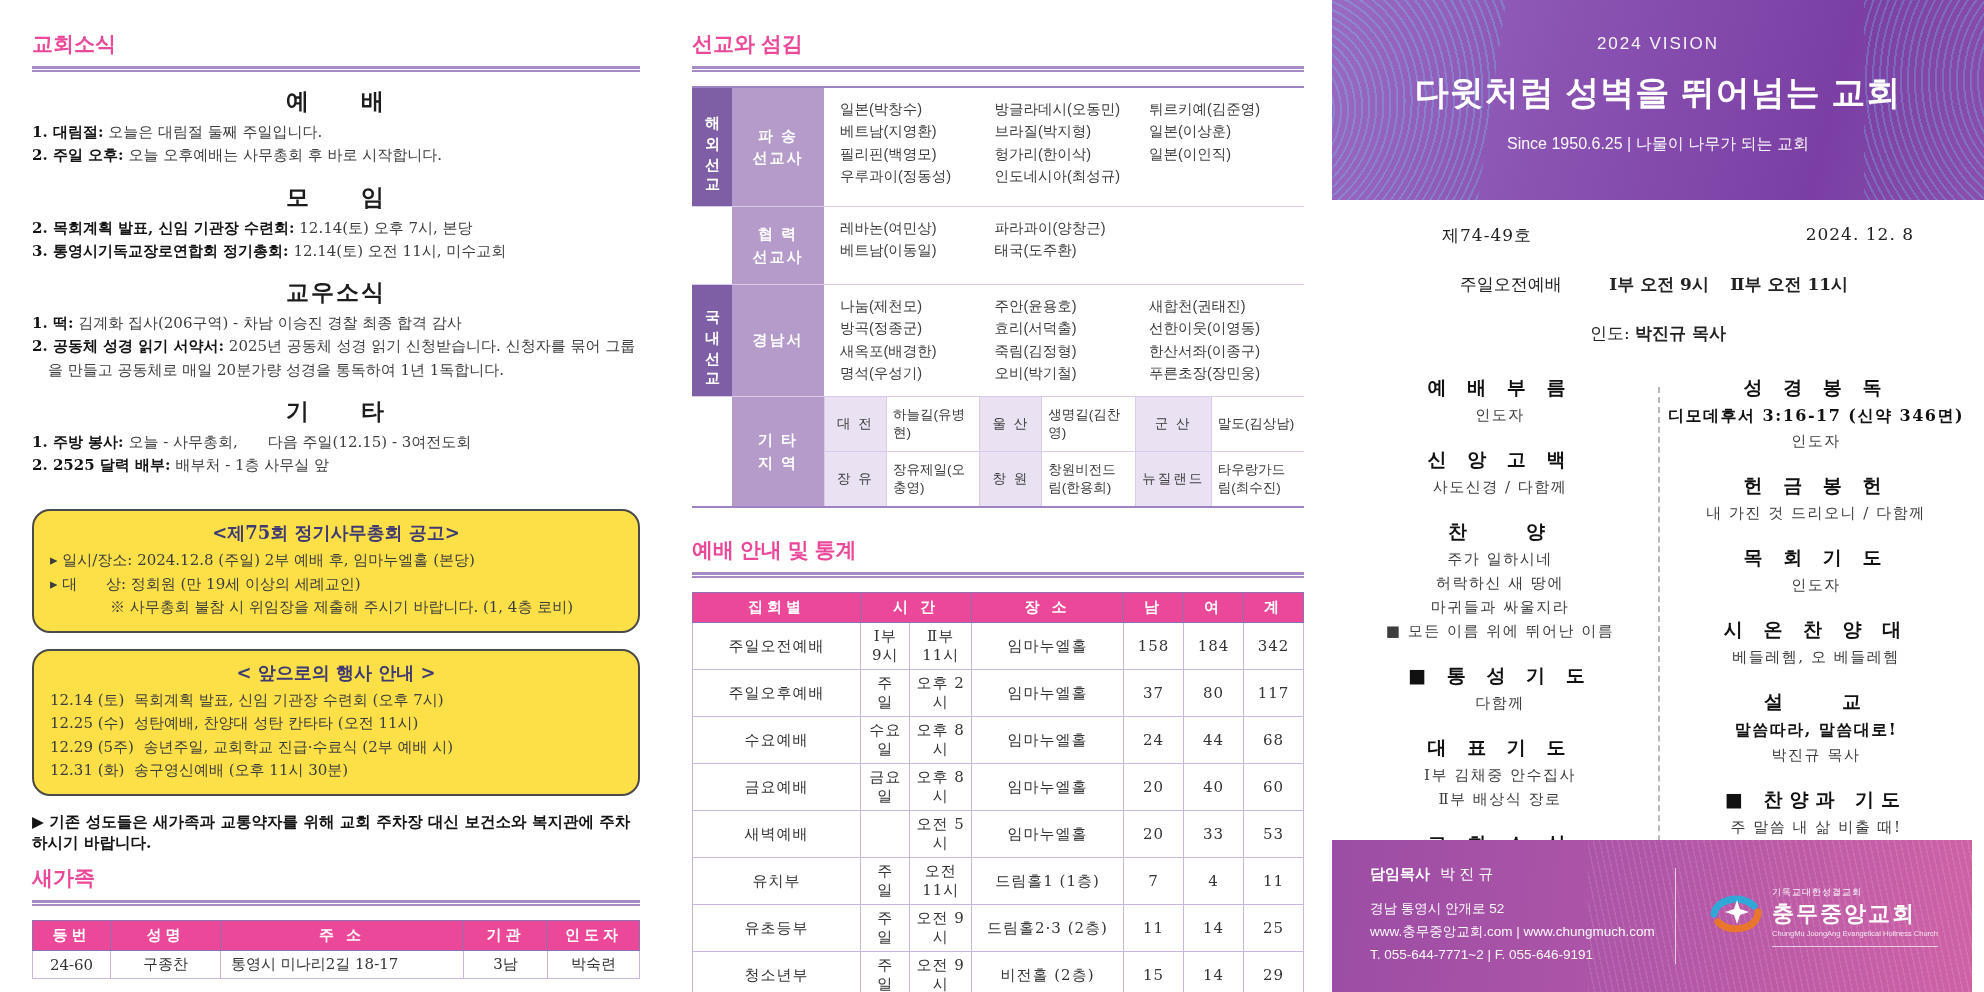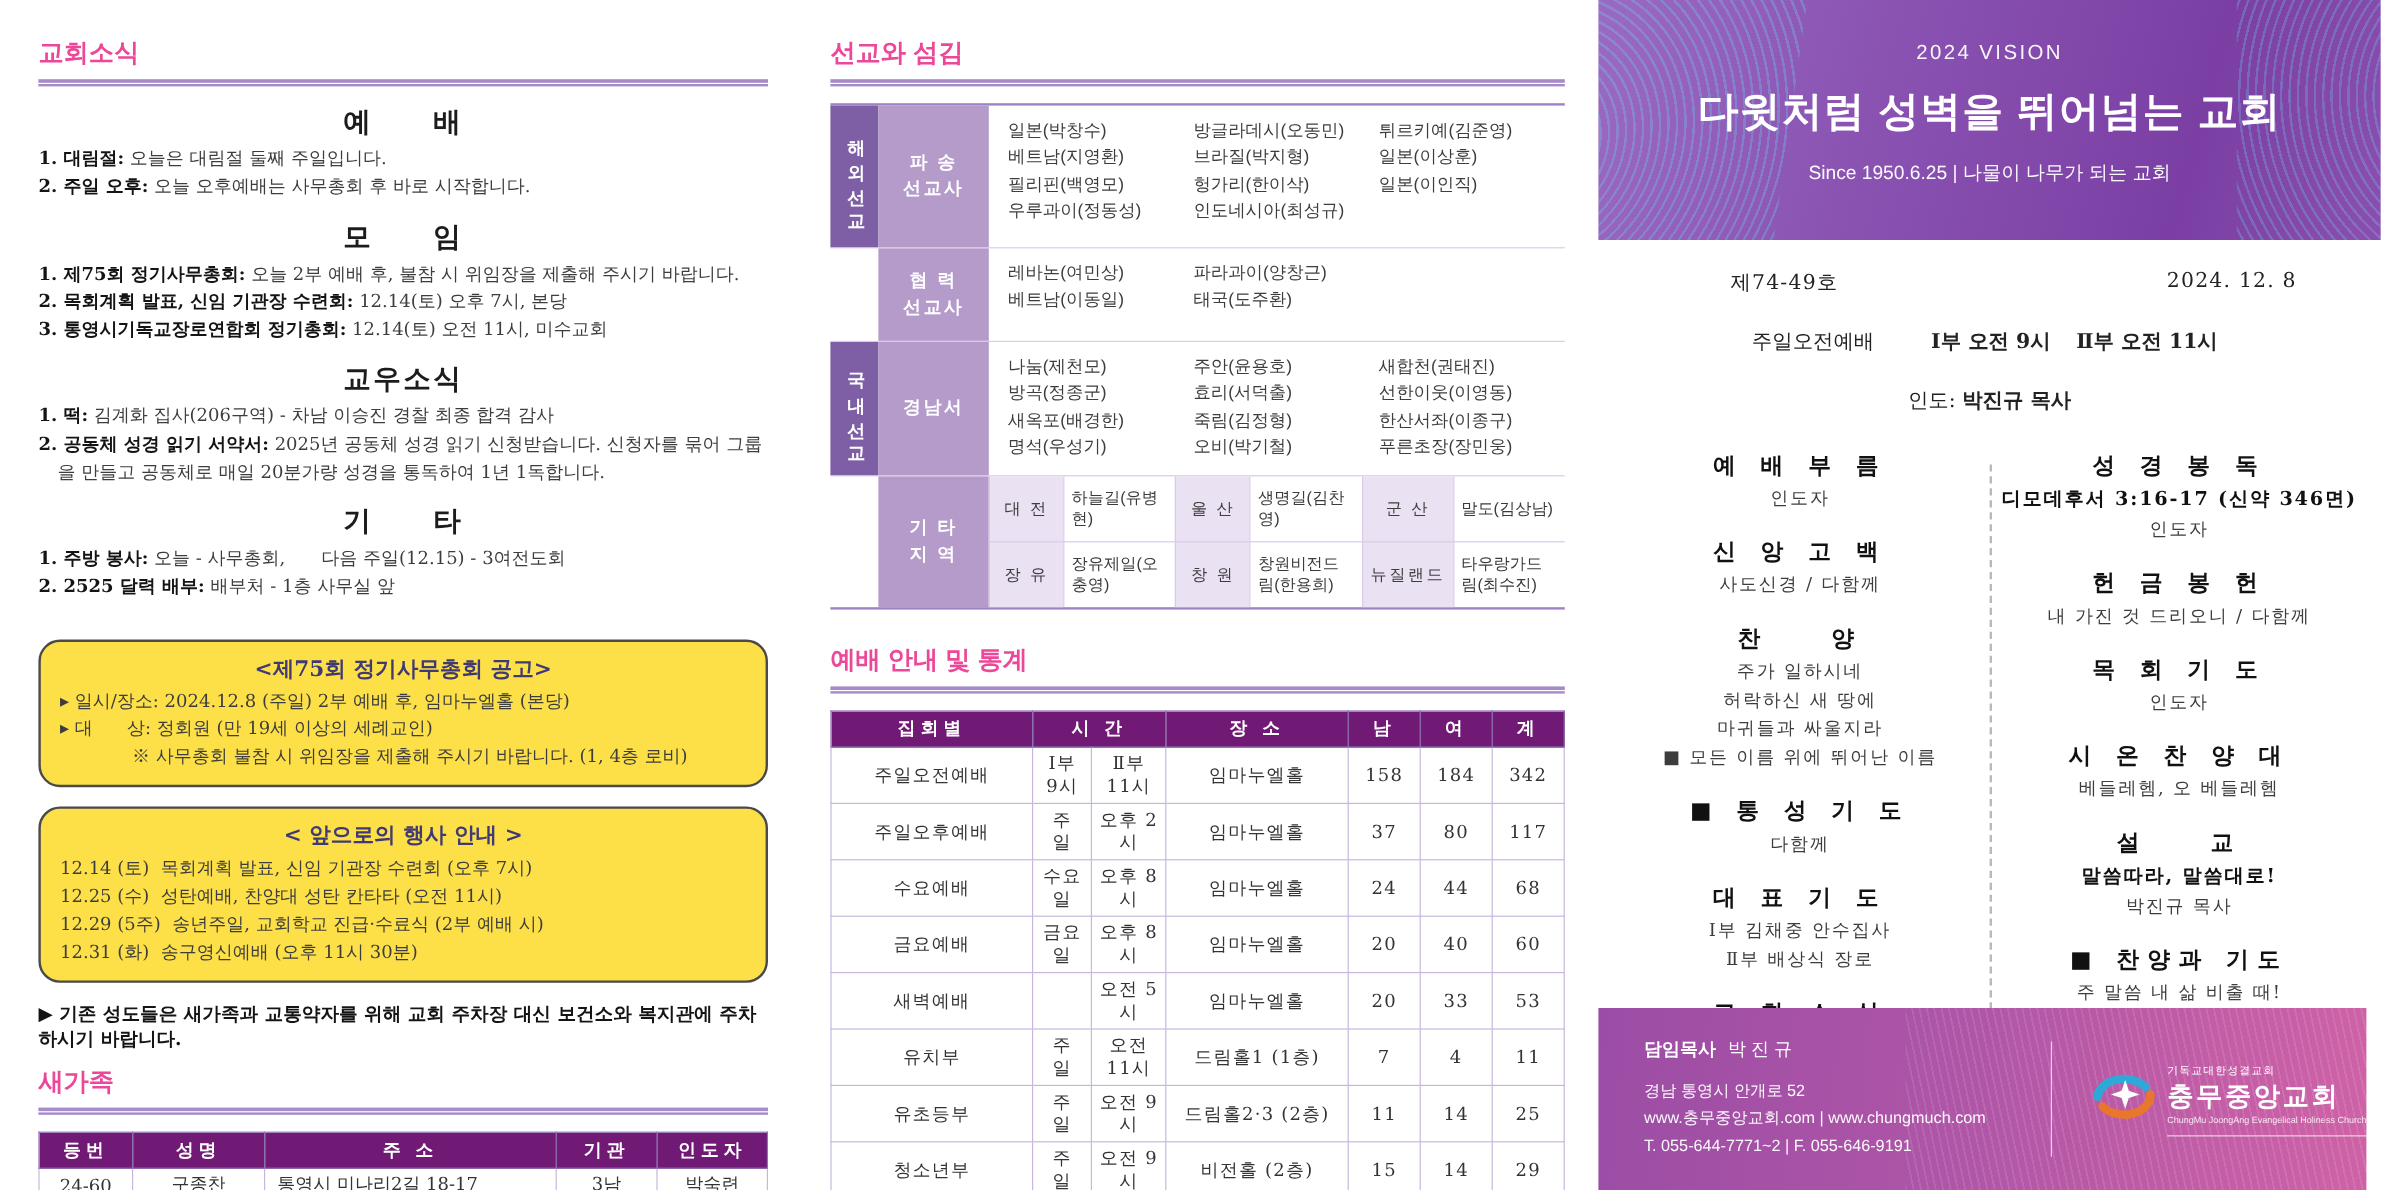--- a/index.html
+++ b/index.html
@@ -25,21 +25,21 @@
   .item b { color:#141414; }
 
   .notice-box { border:2px solid #4a4a4a; border-radius:18px; background:#fde047;
                 padding:10px 16px 12px 16px; margin:0 0 16px 0; }
   .notice-box .bx-title { text-align:center; font-weight:bold; font-size:18px; color:#403a74; margin-bottom:4px; }
   .notice-box .bx-line { font-size:15px; line-height:1.55; color:#3d3d3d; white-space:pre-wrap; }
 
   .parking-note { font-weight:bold; font-size:15.5px; color:#141414; margin:6px 0 10px 0; }
 
   table.grid { border-collapse:collapse; width:100%; font-size:15px; }
-  table.grid th { background:#701a75; color:#fff; font-weight:bold; letter-spacing:4px;
+  table.grid th { background:#ec4899; color:#fff; font-weight:bold; letter-spacing:4px;
                   padding:5px 4px; border:1px solid #8d70b2; font-family:"Liberation Sans",sans-serif; font-size:15px;}
   table.grid td { border:1px solid #c7b6dd; padding:4px 6px; text-align:center; color:#333; }
   table.grid td.addr { text-align:left; padding-left:10px; }
 
   
   .mission { border-top:2px solid #9d82c4; border-bottom:2px solid #9d82c4; }
   .m-row { display:flex; border-top:1px solid #d9cbe9; }
   .m-row:first-child { border-top:none; }
   .vbar { width:40px; background:#7e5fa5; color:#fff; display:flex; align-items:center; justify-content:center;
           writing-mode:vertical-rl; text-orientation:upright; letter-spacing:6px;
@@ -92,21 +92,21 @@
              background:linear-gradient(95deg,#9b4da5 0%,#ae55a7 45%,#cf62a6 100%); overflow:hidden; }
   .rfooter::after { content:""; position:absolute; top:0; bottom:0; right:0; width:60%;
              background:repeating-linear-gradient(78deg, rgba(255,255,255,.10) 0 1.5px, transparent 1.5px 6px);
              mix-blend-mode:screen; }
   .rf-inner { position:relative; z-index:2; display:flex; height:100%; align-items:center;
               font-family:"Liberation Sans",sans-serif; color:#fff; }
   .rf-left { padding-left:38px; flex:1; }
   .rf-left .pastor { font-size:15px; margin-bottom:14px; }
   .rf-left .pastor b { margin-right:10px; }
   .rf-left .ln { font-size:13.5px; line-height:1.7; opacity:.96; }
-  .rf-right { display:flex; align-items:center; border-left:1px solid rgba(255,255,255,.7); padding-left:24px; height:96px; }
+  .rf-right { display:flex; align-items:center; padding-right:34px; border-left:1px solid rgba(255,255,255,.7); padding-left:24px; height:96px; }
   .logo-texts .denom { font-size:9px; letter-spacing:1px; }
   .logo-texts .cname { font-size:22px; font-weight:bold; letter-spacing:2px; }
   .logo-texts .cen   { font-size:7.5px; opacity:.85; border-bottom:1px solid rgba(255,255,255,.8); padding-bottom:8px; }
 </style>
 </head>
 <body>
 
 <div class="page">
 
   <section class="col-left">
@@ -114,21 +114,20 @@
     <div class="rule"></div>
 
     <div class="group">
       <h3>예　　배</h3>
       <p class="item"><b>1. 대림절:</b><span> 오늘은 대림절 둘째 주일입니다.</span></p>
       <p class="item"><b>2. 주일 오후:</b><span> 오늘 오후예배는 사무총회 후 바로 시작합니다.</span></p>
     </div>
 
     <div class="group">
       <h3>모　　임</h3>
-      <p class="item"><b>1. 제75회 정기사무총회:</b><span> 오늘 2부 예배 후, 불참 시 위임장을 제출해 주시기 바랍니다.</span></p>
       <p class="item"><b>2. 목회계획 발표, 신임 기관장 수련회:</b><span> 12.14(토) 오후 7시, 본당</span></p>
       <p class="item"><b>3. 통영시기독교장로연합회 정기총회:</b><span> 12.14(토) 오전 11시, 미수교회</span></p>
     </div>
 
     <div class="group">
       <h3>교우소식</h3>
       <p class="item"><b>1. 떡:</b><span> 김계화 집사(206구역) - 차남 이승진 경찰 최종 합격 감사</span></p>
       <p class="item"><b>2. 공동체 성경 읽기 서약서:</b><span> 2025년 공동체 성경 읽기 신청받습니다. 신청자를 묶어 그룹을 만들고 공동체로 매일 20분가량 성경을 통독하여 1년 1독합니다.</span></p>
     </div>
 

